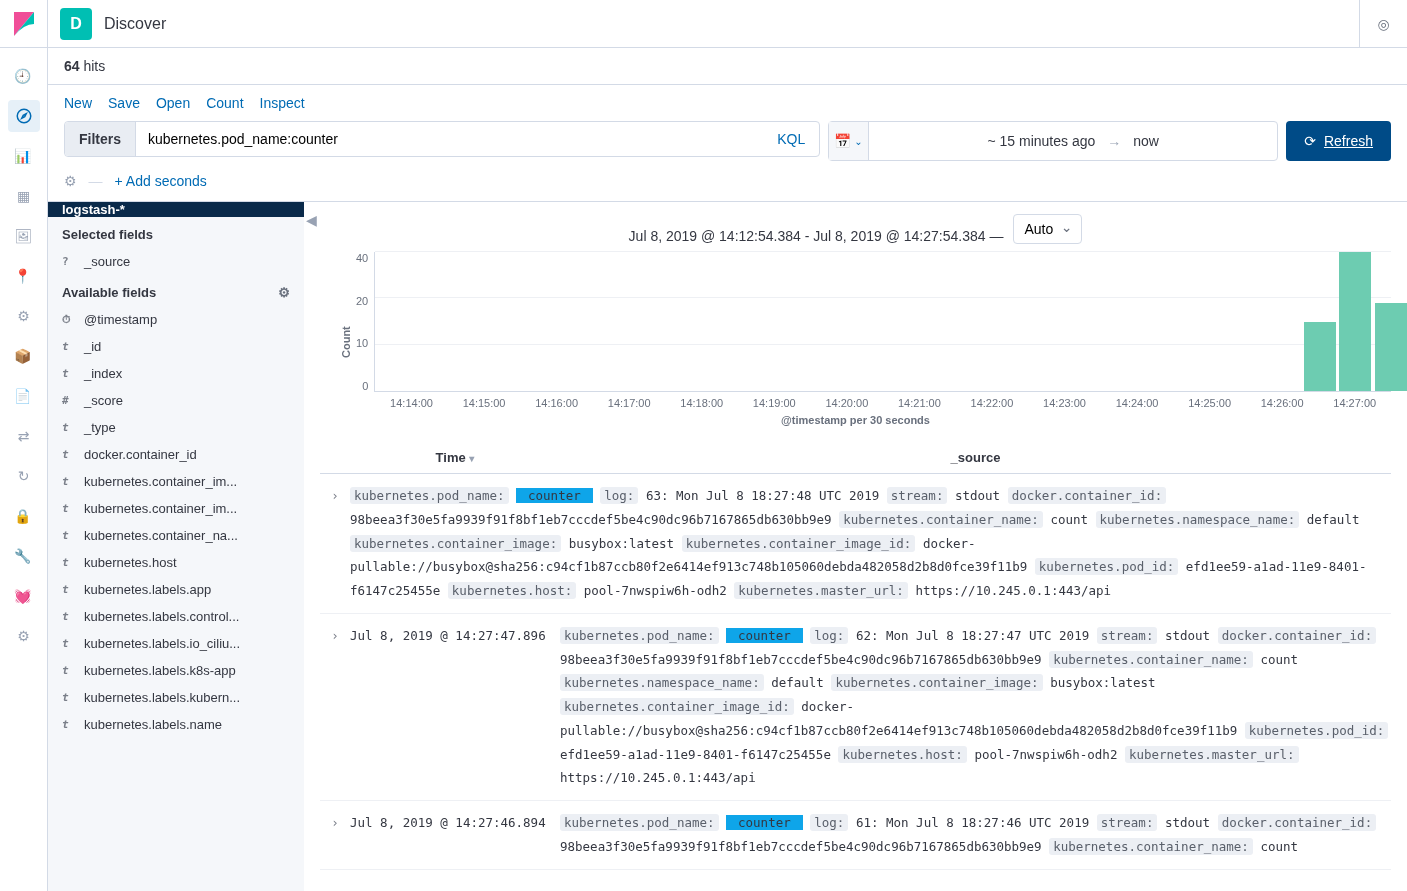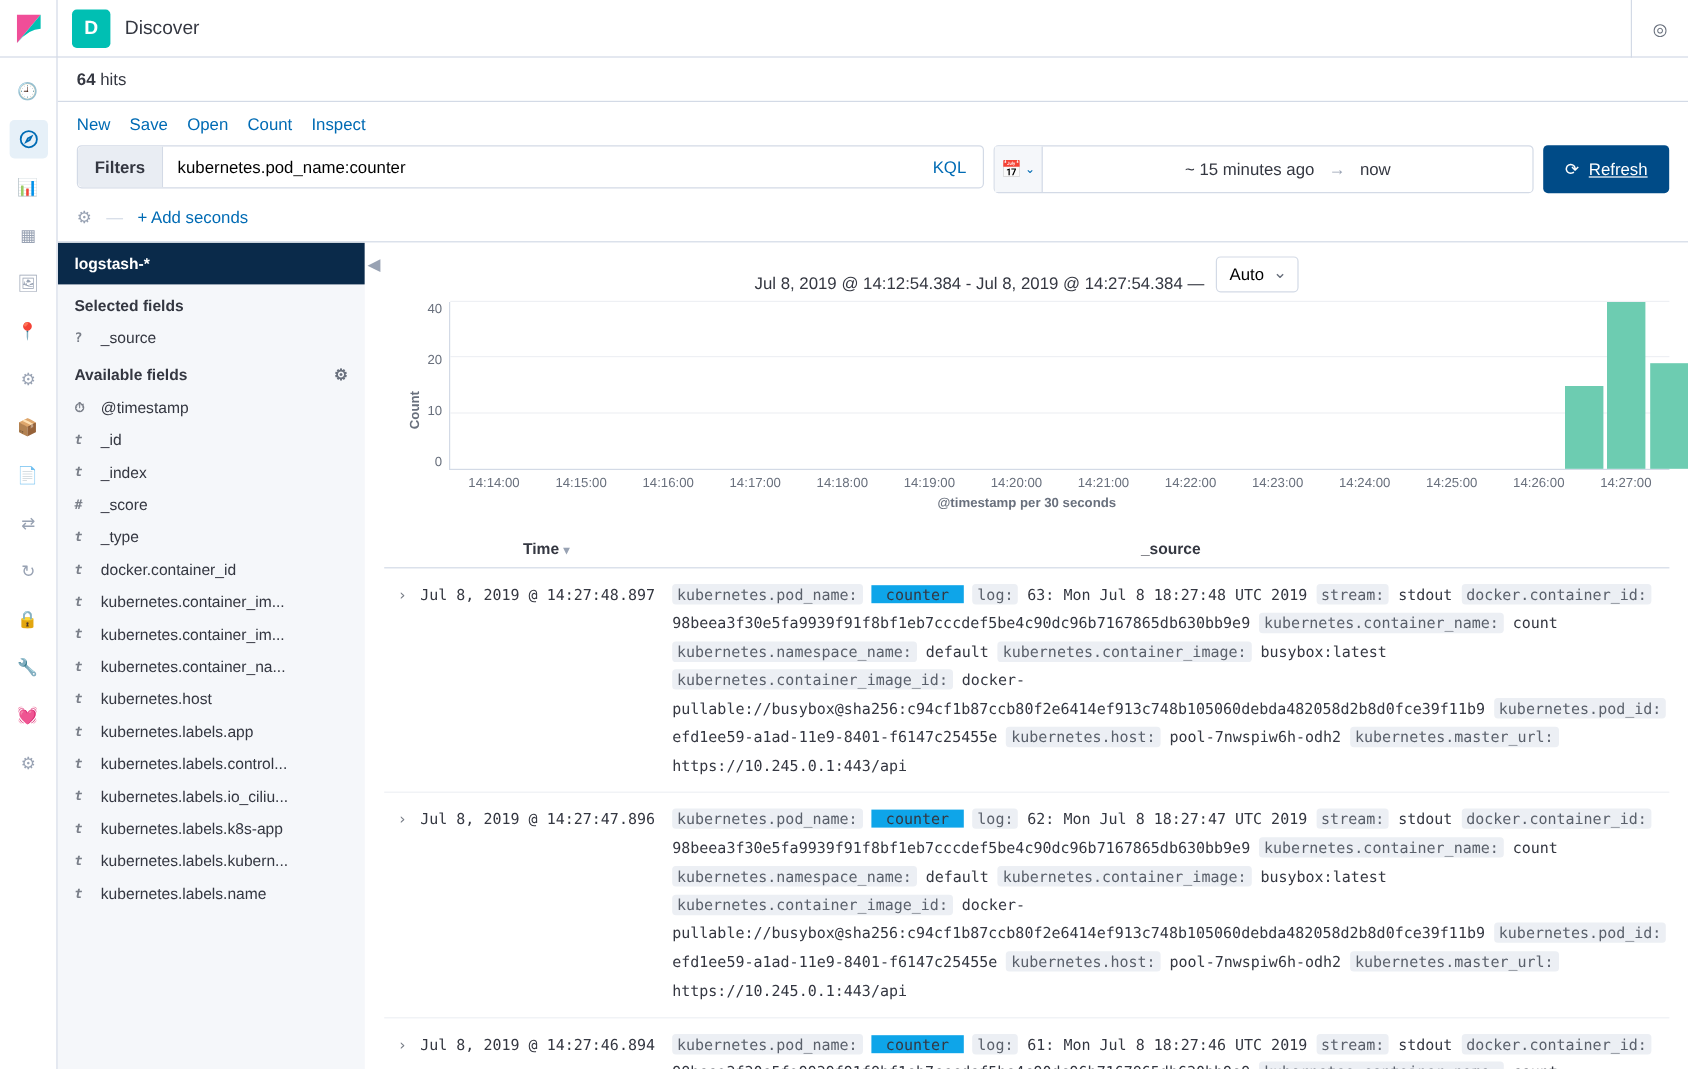--- a/index.html
+++ b/index.html
@@ -27,21 +27,21 @@
 .date-box { width: 450px; display: flex; border: 1px solid #d3dae6; border-radius: 4px; height: 40px; align-items: center; }
 .date-cal { width: 40px; height: 100%; display: flex; align-items: center; justify-content: center; border-right: 1px solid #d3dae6; color: #006bb4; background: #f5f7fa; cursor: pointer; gap: 2px; }
 .date-range { flex: 1; display: flex; align-items: center; justify-content: center; gap: 12px; color: #343741; }
 .date-arrow { color: #98a2b3; }
 .refresh-btn { background: #004b87; color: #fff; border: none; border-radius: 4px; height: 40px; padding: 0 18px; display: flex; align-items: center; gap: 8px; font-size: 14px; cursor: pointer; font-weight: 500; }
 .refresh-btn span:last-child { text-decoration: underline; }
 .add-filter-row { display: flex; align-items: center; gap: 12px; padding: 4px 0 12px; color: #98a2b3; }
 .add-filter-link { color: #006bb4; cursor: pointer; }
 .body-row { flex: 1; display: flex; overflow: hidden; border-top: 1px solid #d3dae6; }
 .field-sidebar { width: 256px; background: #f5f7fa; overflow-y: auto; font-size: 13px; }
-.index-pattern { background: #0a2a4a; color: #fff; padding: 10px 14px; font-weight: 600; }
+.index-pattern { background: #0a2a4a; color: #fff; padding: 0 14px; font-weight: 600; }
 .section-header { padding: 10px 14px 6px; font-weight: 700; display: flex; justify-content: space-between; align-items: center; }
 .field-item { padding: 6px 14px; display: flex; align-items: center; gap: 8px; cursor: pointer; color: #343741; }
 .field-type { width: 14px; font-family: monospace; font-size: 11px; color: #7a7f89; font-style: italic; font-weight: 600; }
 .field-type.clock::before { content: "⏱"; font-style: normal; }
 .field-type.t::before { content: "t"; }
 .field-type.q::before { content: "?"; font-style: normal; }
 .field-type.hash::before { content: "#"; font-style: normal; }
 .gear-small { color: #69707d; cursor: pointer; }
 .results { flex: 1; overflow-y: auto; padding: 12px 16px; position: relative; }
 .collapse-toggle { position: absolute; left: 2px; top: 10px; color: #98a2b3; cursor: pointer; }
@@ -270,21 +270,20 @@
         <div class="x-axis-label">@timestamp per 30 seconds</div>
 
         <div class="doc-table-header">
           <div class="col-expand"></div>
           <div class="col-time"><span>Time</span> <span style="color:#98a2b3;font-size:10px">▾</span></div>
           <div class="col-source">_source</div>
         </div>
         <div id="doc-rows">
             <div class="doc-row">
               <div class="col-expand">›</div>
-              <div class="col-time">Jul 8, 2019 @ 14:27:48.897</div>
               <div class="col-source"><span class="src-key">kubernetes.pod_name:</span> <span class="highlight">counter</span> <span class="src-key">log:</span> <span class="src-val">63: Mon Jul 8 18:27:48 UTC 2019</span> <span class="src-key">stream:</span> <span class="src-val">stdout</span> <span class="src-key">docker.container_id:</span> <span class="src-val">98beea3f30e5fa9939f91f8bf1eb7cccdef5be4c90dc96b7167865db630bb9e9</span> <span class="src-key">kubernetes.container_name:</span> <span class="src-val">count</span> <span class="src-key">kubernetes.namespace_name:</span> <span class="src-val">default</span> <span class="src-key">kubernetes.container_image:</span> <span class="src-val">busybox:latest</span> <span class="src-key">kubernetes.container_image_id:</span> <span class="src-val">docker-pullable://busybox@sha256:c94cf1b87ccb80f2e6414ef913c748b105060debda482058d2b8d0fce39f11b9</span> <span class="src-key">kubernetes.pod_id:</span> <span class="src-val">efd1ee59-a1ad-11e9-8401-f6147c25455e</span> <span class="src-key">kubernetes.host:</span> <span class="src-val">pool-7nwspiw6h-odh2</span> <span class="src-key">kubernetes.master_url:</span> <span class="src-val">https://10.245.0.1:443/api</span> </div>
             </div>
             <div class="doc-row">
               <div class="col-expand">›</div>
               <div class="col-time">Jul 8, 2019 @ 14:27:47.896</div>
               <div class="col-source"><span class="src-key">kubernetes.pod_name:</span> <span class="highlight">counter</span> <span class="src-key">log:</span> <span class="src-val">62: Mon Jul 8 18:27:47 UTC 2019</span> <span class="src-key">stream:</span> <span class="src-val">stdout</span> <span class="src-key">docker.container_id:</span> <span class="src-val">98beea3f30e5fa9939f91f8bf1eb7cccdef5be4c90dc96b7167865db630bb9e9</span> <span class="src-key">kubernetes.container_name:</span> <span class="src-val">count</span> <span class="src-key">kubernetes.namespace_name:</span> <span class="src-val">default</span> <span class="src-key">kubernetes.container_image:</span> <span class="src-val">busybox:latest</span> <span class="src-key">kubernetes.container_image_id:</span> <span class="src-val">docker-pullable://busybox@sha256:c94cf1b87ccb80f2e6414ef913c748b105060debda482058d2b8d0fce39f11b9</span> <span class="src-key">kubernetes.pod_id:</span> <span class="src-val">efd1ee59-a1ad-11e9-8401-f6147c25455e</span> <span class="src-key">kubernetes.host:</span> <span class="src-val">pool-7nwspiw6h-odh2</span> <span class="src-key">kubernetes.master_url:</span> <span class="src-val">https://10.245.0.1:443/api</span> </div>
             </div>
             <div class="doc-row">
               <div class="col-expand">›</div>
               <div class="col-time">Jul 8, 2019 @ 14:27:46.894</div>

